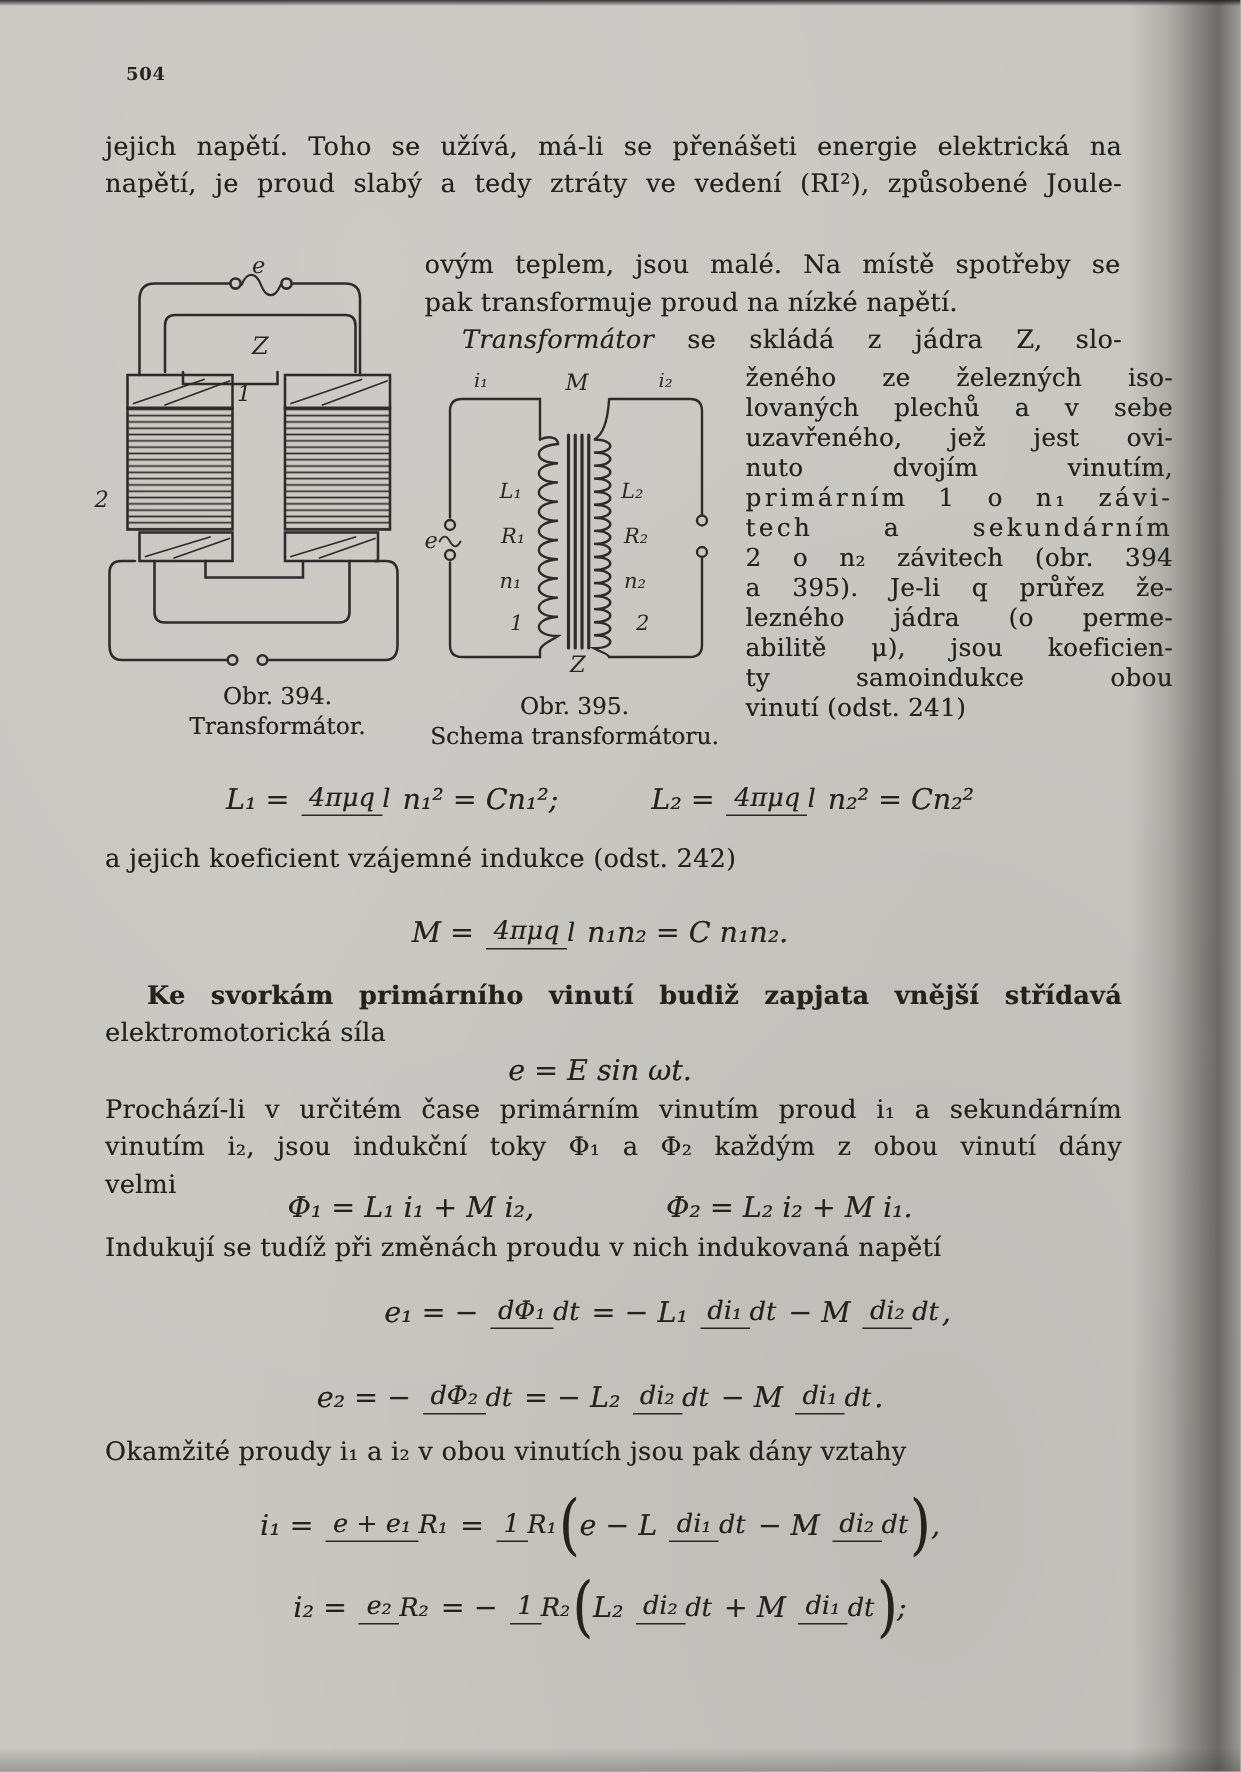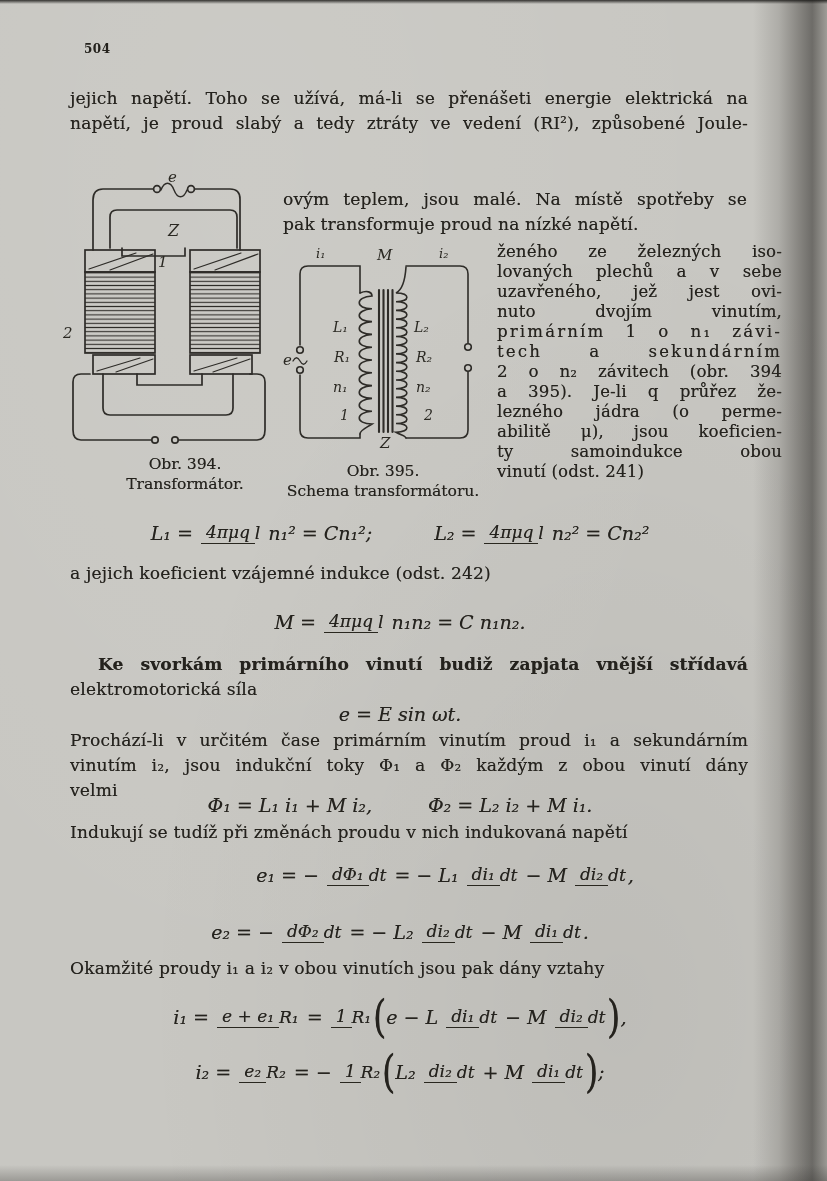--- a/index.html
+++ b/index.html
@@ -30,21 +30,21 @@
     background:linear-gradient(to top, rgba(40,38,35,0.28), rgba(40,38,35,0));
   }
   .abs{position:absolute;}
   .pgnum{left:84px;top:42px;font-weight:bold;font-size:12px;letter-spacing:0.5px;}
   .body-text{font-size:17px;line-height:25px;letter-spacing:0.2px;
     text-shadow:0.2px 0.2px 0.3px rgba(32,30,26,0.55);}
   .jl{text-align:justify;text-align-last:justify;}
   .it{font-style:italic;}
   .indent{text-indent:28px;font-weight:bold;}
   #p1{left:70px;top:86px;width:678px;}
-  #p1wrap{left:283px;top:165px;width:464px;margin-top:22px;}
+  #p1wrap{left:283px;top:165px;width:464px;}
   #p2first{left:308px;top:215px;width:440px;}
   #rightcol{left:497px;top:242px;width:285px;font-size:16.5px;line-height:20px;
     letter-spacing:0.2px;text-shadow:0.2px 0.2px 0.3px rgba(32,30,26,0.55);}
   .sperr{letter-spacing:2.2px;}
   .caption{text-align:center;font-size:15.5px;line-height:19.5px;
     text-shadow:0.2px 0.2px 0.3px rgba(32,30,26,0.5);}
   #cap394{left:85px;top:455px;width:200px;}
   #cap395{left:277px;top:462px;width:212px;}
   .eq{
     left:0;width:800px;display:flex;align-items:center;justify-content:center;
@@ -57,21 +57,21 @@
     font-size:17px;line-height:1.2;}
   .frac .den{display:block;padding-top:1px;font-size:17px;line-height:1.2;}
   .bigp{font-size:44px;font-style:normal;line-height:0.85;transform:scaleX(0.8);
     font-weight:400;margin:0 -2px;}
   #eqL{top:503px;height:60px;}
   #eqM{top:592px;height:60px;}
   #p3{left:70px;top:652px;width:678px;}
   #eqsin{top:703px;left:0;width:800px;text-align:center;font-style:italic;font-size:19px;
     text-shadow:0.2px 0.2px 0.3px rgba(32,30,26,0.55);}
   #p4{left:70px;top:728px;width:678px;}
-  #eqphi{top:794px;}
+  #eqphi{top:794px;gap:16px;}
   #eqphi .gap{display:inline-block;width:56px;}
   #p5{left:70px;top:820px;width:678px;}
   #eqe1{top:848px;height:54px;padding-left:45px;}
   #eqe2{top:905px;height:54px;}
   #p6{left:70px;top:956px;width:678px;}
   #eqi1{top:986px;height:62px;}
   #eqi2{top:1041px;height:62px;text-align:center;}
   #fig394{left:60px;top:170px;}
   #fig395{left:282px;top:246px;}
   svg text{font-family:"DejaVu Serif","Liberation Serif",serif;font-style:italic;
@@ -87,20 +87,21 @@
   <div class="abs body-text" id="p1">
     <div class="jl">jejich napětí. Toho se užívá, má-li se přenášeti energie elektrická na</div>
     <div class="jl">napětí, je proud slabý a tedy ztráty ve vedení (RI²), způsobené Joule-</div>
   </div>
 
   <div class="abs body-text" id="p1wrap">
     <div class="jl">ovým teplem, jsou malé. Na místě spotřeby se</div>
     <div>pak transformuje proud na nízké napětí.</div>
   </div>
 
+  <div class="abs body-text jl" id="p2first"><span class="it">Transformátor</span><span> se skládá z jádra Z, slo-</span></div>
 
   <div class="abs" id="rightcol">
     <div class="jl">ženého ze železných iso-</div>
     <div class="jl">lovaných plechů a v sebe</div>
     <div class="jl">uzavřeného, jež jest ovi-</div>
     <div class="jl">nuto dvojím vinutím,</div>
     <div class="jl sperr">primárním 1 o n₁ závi-</div>
     <div class="jl sperr">tech a sekundárním</div>
     <div class="jl">2 o n₂ závitech (obr. 394</div>
     <div class="jl">a 395). Je-li q průřez že-</div>

